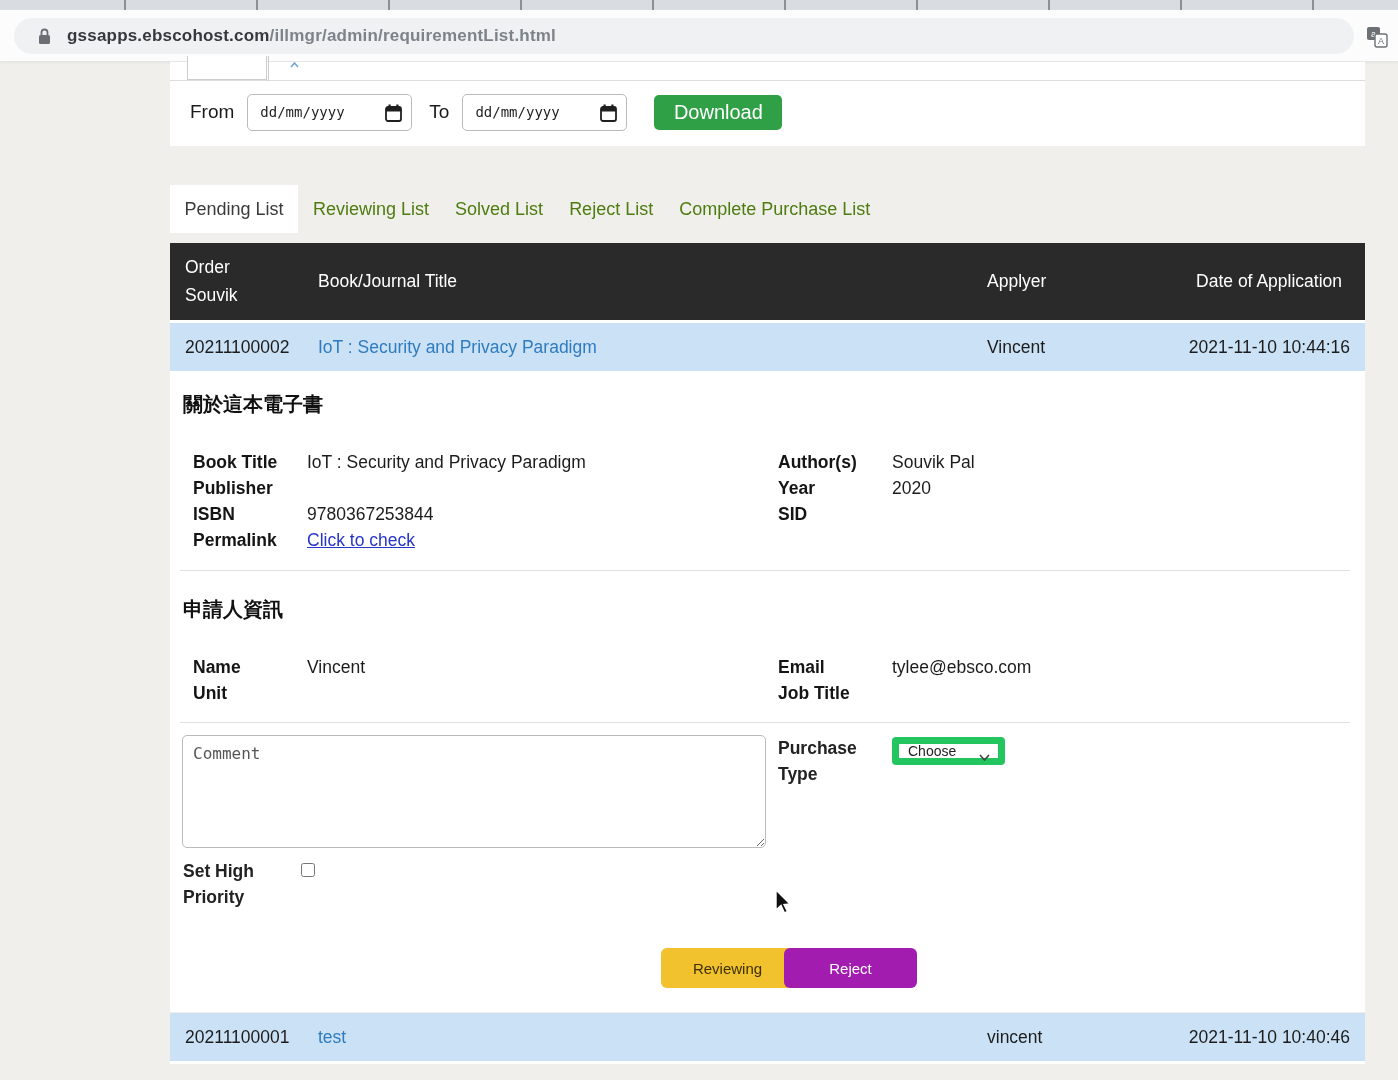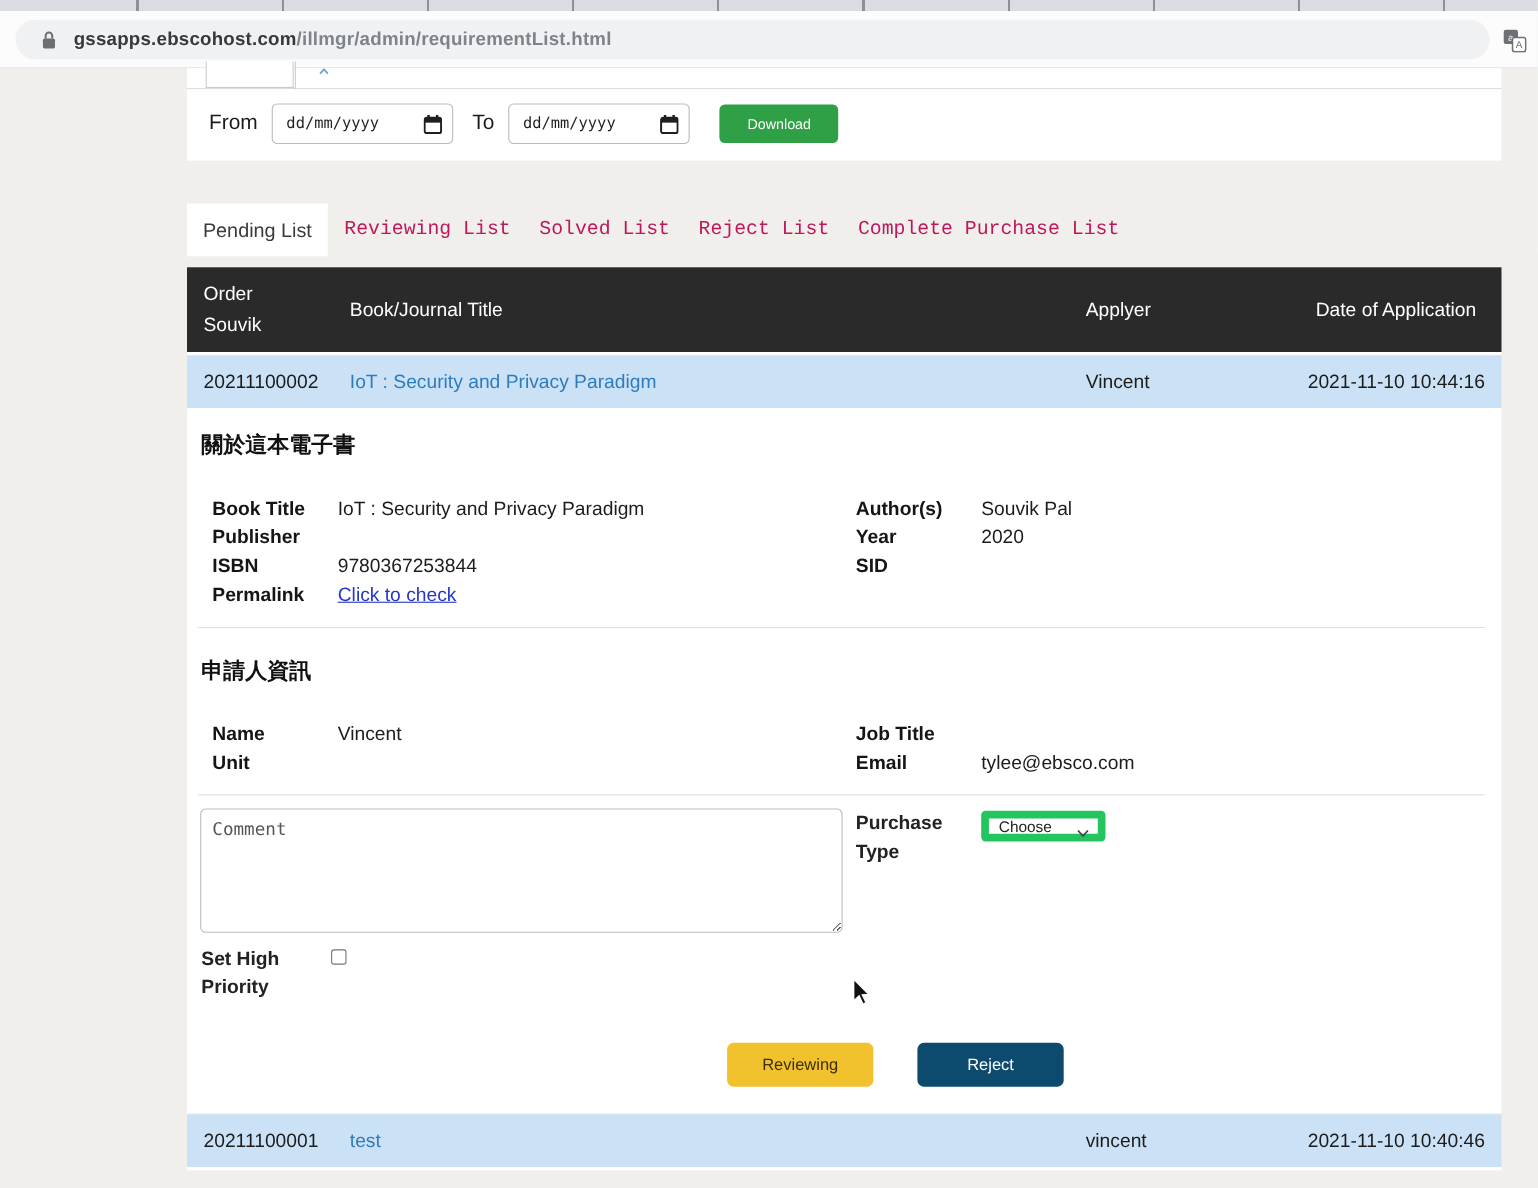--- a/index.html
+++ b/index.html
@@ -62,32 +62,32 @@
     position:relative; width:165px; height:37px;
     border:1px solid #bbb; border-radius:5px; background:#fff;
   }
   .date-input input {
     width:130px; height:100%; border:none; outline:none; background:transparent;
     font-family:"DejaVu Sans Mono", monospace; font-size:14px; padding-left:12px;
   }
   .date-input input::placeholder { color:#1f1f1f; opacity:1; }
   .cal-icon { position:absolute; right:9px; top:9px; width:17px; height:18px; }
   .download-btn {
-    margin-left:27px; width:108px; height:35px;
+    margin-left:27px; width:128px; height:35px;
     background:#2fa045; color:#fff; border:none; border-radius:5px;
-    font-size:13px; font-family:"Liberation Sans", sans-serif; cursor:pointer;
+    font-size:20px; font-family:"Liberation Sans", sans-serif; cursor:pointer;
   }
 
   
   .tabs { position:absolute; left:170px; top:185px; height:48px; display:flex; align-items:stretch; }
   .tab { font-size:18px; display:flex; align-items:center; cursor:pointer; }
   .tab.active {
     background:#fff; color:#3a3a3a; width:128px; justify-content:center;
   }
-  .tab.link { color:#be185d; padding:0 13px;font-family:Liberation Mono, monospace; }
+  .tab.link { color:#4d7c0f; padding:0 13px; }
   .tab.link + .tab.link { margin-left:0; }
   .tabs .tab:nth-child(2) { margin-left:2px; }
 
   
   .table { position:absolute; left:170px; top:243px; width:1195px; }
   .thead {
     background:#2b2a2a; color:#fff; height:77px;
     display:grid; grid-template-columns:133px 669px 163px 1fr;
     padding:0 15px; align-items:center; font-size:17.5px;
   }
@@ -141,21 +141,21 @@
   .choose-select .chev { position:absolute; right:8px; top:10px; }
 
   .priority-label { position:absolute; left:13px; top:487px; width:110px;
     font-size:17.5px; font-weight:bold; line-height:26px; }
   .priority-check { position:absolute; left:131px; top:492px; width:14px; height:14px; }
 
   .btn-row { position:absolute; left:0; top:577px; width:100%; height:40px;margin-left:36px; }
   .btn { position:absolute; height:40px; width:133px; border:none; border-radius:6px;
     font-size:15px; font-family:"Liberation Sans", sans-serif; cursor:pointer; }
   .btn-reviewing { left:455px; background:#f2c12e; color:#3c3000; }
-  .btn-reject { left:628px; background:#0c4a6e; color:#fff; }
+  .btn-reject { left:578px; background:#a21caf; color:#fff; }
 
   .cursor { position:absolute; left:772px; top:888px; width:20px; height:28px; z-index:50; }
 </style>
 </head>
 <body>
 
 <div class="tabstrip"></div>
 <div class="toolbar">
   <div class="addressbar">
     <svg class="lock" viewBox="0 0 13 17">
@@ -278,26 +278,26 @@
             <span class="flabel">Name</span>
             <span class="fvalue">Vincent</span>
           </div>
         <div class="frow">
             <span class="flabel">Unit</span>
             <span class="fvalue"></span>
           </div>
       </div>
       <div class="fcol fcol-right">
         <div class="frow">
+            <span class="flabel">Email</span>
+            <span class="fvalue">tylee@ebsco.com</span>
+          </div>
+        <div class="frow">
             <span class="flabel">Job Title</span>
             <span class="fvalue"></span>
-          </div>
-        <div class="frow">
-            <span class="flabel">Email</span>
-            <span class="fvalue">tylee@ebsco.com</span>
           </div>
       </div>
     </div>
 
     <div class="divider div2"></div>
 
     <textarea class="comment-box" placeholder="Comment" style=""></textarea>
 
     <div class="purchase-label">Purchase Type</div>
     <div class="choose-select">

